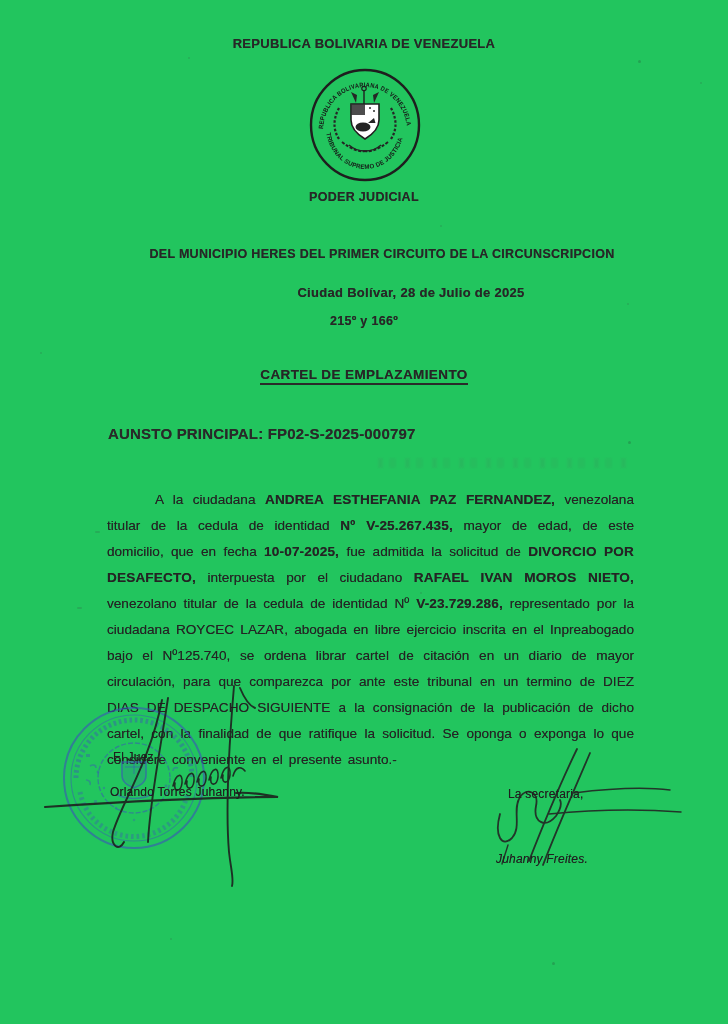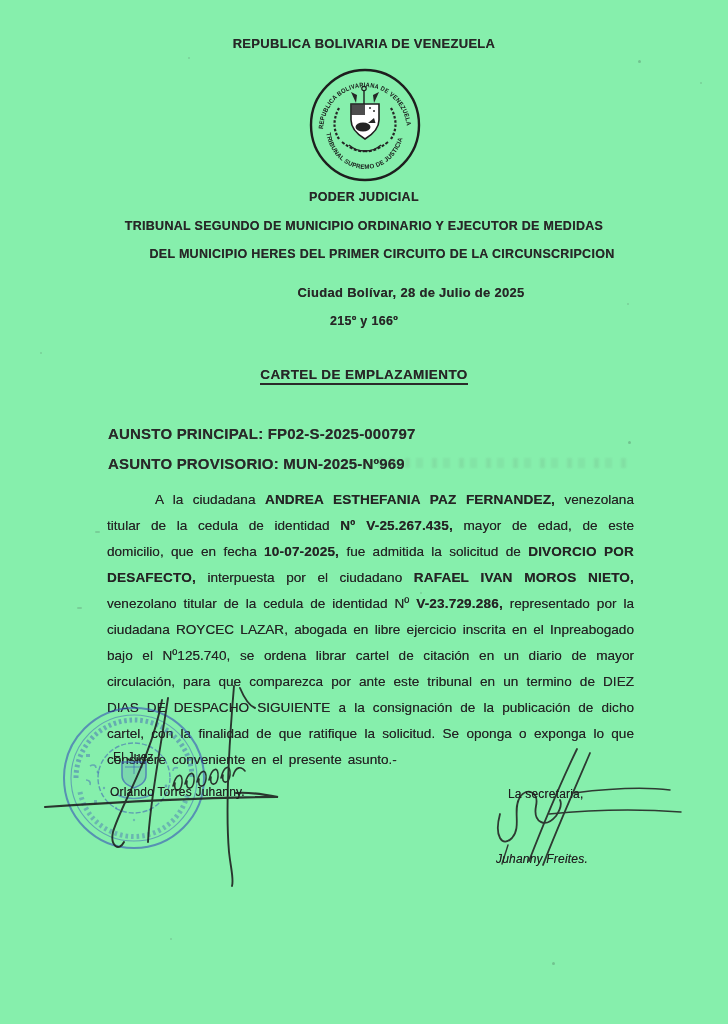--- a/index.html
+++ b/index.html
@@ -1,20 +1,20 @@
 <!DOCTYPE html>
 <html><head>
 <meta charset="utf-8">
 <style>
   html,body{margin:0;padding:0;background:#e8e8e8;}
   .page{
     position:relative;
     width:728px;height:1024px;
     margin:0 auto;
-    background:#86efac;
+    background:#22c55e;
     overflow:hidden;
     font-family:"Liberation Sans","DejaVu Sans",sans-serif;
     color:#262626;
   }
   .scan-text{ text-shadow:0 0 0.6px rgba(40,40,40,0.65); }
   .abs{position:absolute;}
   .center-line{
     left:0;width:100%;
     text-align:center;
     font-weight:700;
@@ -111,31 +111,29 @@
       <path d="M68,37 L73,26 l-6,3 z" fill="#262626"></path>
       <path d="M33,42 C27,53 27,64 33,73" stroke="#262626" stroke-width="2.2" fill="none" stroke-dasharray="2.5 1.8"></path>
       <path d="M85,42 C91,53 91,64 85,73" stroke="#262626" stroke-width="2.2" fill="none" stroke-dasharray="2.5 1.8"></path>
       <path d="M36,76 C46,84 54,86 59,85" stroke="#232323" stroke-width="2" fill="none" stroke-dasharray="3 1.6"></path>
       <path d="M82,76 C72,84 64,86 59,85" stroke="#232323" stroke-width="2" fill="none" stroke-dasharray="3 1.6"></path>
       <path d="M43,79 C52,87 66,87 75,79" stroke="#232323" stroke-width="1.3" fill="none"></path>
     </g>
   </svg>
 
   <div class="abs center-line scan-text" style="top:190px;">PODER JUDICIAL</div>
-  <div class="abs center-line scan-text" style="top:219px;">TRIBUNAL SEGUNDO DE MUNICIPIO ORDINARIO Y EJECUTOR DE MEDIDAS</div>
   <div class="abs center-line scan-text" style="top:247px;padding-left:18px;">DEL MUNICIPIO HERES DEL PRIMER CIRCUITO DE LA CIRCUNSCRIPCION</div>
   <div class="abs center-line scan-text" style="top:285px;font-size:13px;padding-left:47px;">Ciudad Bolívar, 28 de Julio de 2025</div>
   <div class="abs center-line scan-text" style="top:314px;">215º y 166º</div>
 
   <div class="abs doc-title-wrap" style="top:365px;">
     <span class="doc-title scan-text">CARTEL DE EMPLAZAMIENTO</span>
   </div>
 
   <div class="abs case-line scan-text" style="top:425px;">AUNSTO PRINCIPAL: FP02-S-2025-000797</div>
-  <div class="abs case-line scan-text" style="top:455px;">ASUNTO PROVISORIO: MUN-2025-Nº969</div>
 
   <p class="abs body-par scan-text" style="margin:0;"><span>A la ciudadana </span><b>ANDREA ESTHEFANIA PAZ FERNANDEZ,</b><span> venezolana titular de la cedula de identidad </span><b>Nº V-25.267.435,</b><span> mayor de edad, de este domicilio, que en fecha </span><b>10-07-2025,</b><span> fue admitida la solicitud de </span><b>DIVORCIO POR DESAFECTO,</b><span> interpuesta por el ciudadano </span><b>RAFAEL IVAN MOROS NIETO,</b><span> venezolano titular de la cedula de identidad Nº </span><b>V-23.729.286,</b><span> representado por la ciudadana ROYCEC LAZAR, abogada en libre ejercicio inscrita en el Inpreabogado bajo el Nº125.740, se ordena librar cartel de citación en un diario de mayor circulación, para que comparezca por ante este tribunal en un termino de DIEZ DIAS DE DESPACHO SIGUIENTE a la consignación de la publicación de dicho cartel, con la finalidad de que ratifique la solicitud. Se oponga o exponga lo que considere conveniente en el presente asunto.-</span></p>
 
   <svg class="abs stamp" style="left:46px;top:692px;" width="180" height="176" viewBox="0 0 180 176">
     <g stroke="#3b55b8" fill="none">
       <ellipse cx="88" cy="86" rx="70" ry="70" stroke-width="2" opacity="0.7"></ellipse>
       <ellipse cx="88" cy="86" rx="63" ry="63" stroke-width="1.1" opacity="0.55"></ellipse>
       <path d="M 30,86 A 58,58 0 0 1 146,86" stroke-width="5" stroke-dasharray="2.6 2.8" opacity="0.5"></path>
       <path d="M 34,100 A 55,55 0 0 0 142,100" stroke-width="5" stroke-dasharray="2.6 3" opacity="0.42"></path>
       <ellipse cx="88" cy="86" rx="36" ry="35" stroke-width="1.4" opacity="0.6" stroke-dasharray="5 2"></ellipse>

